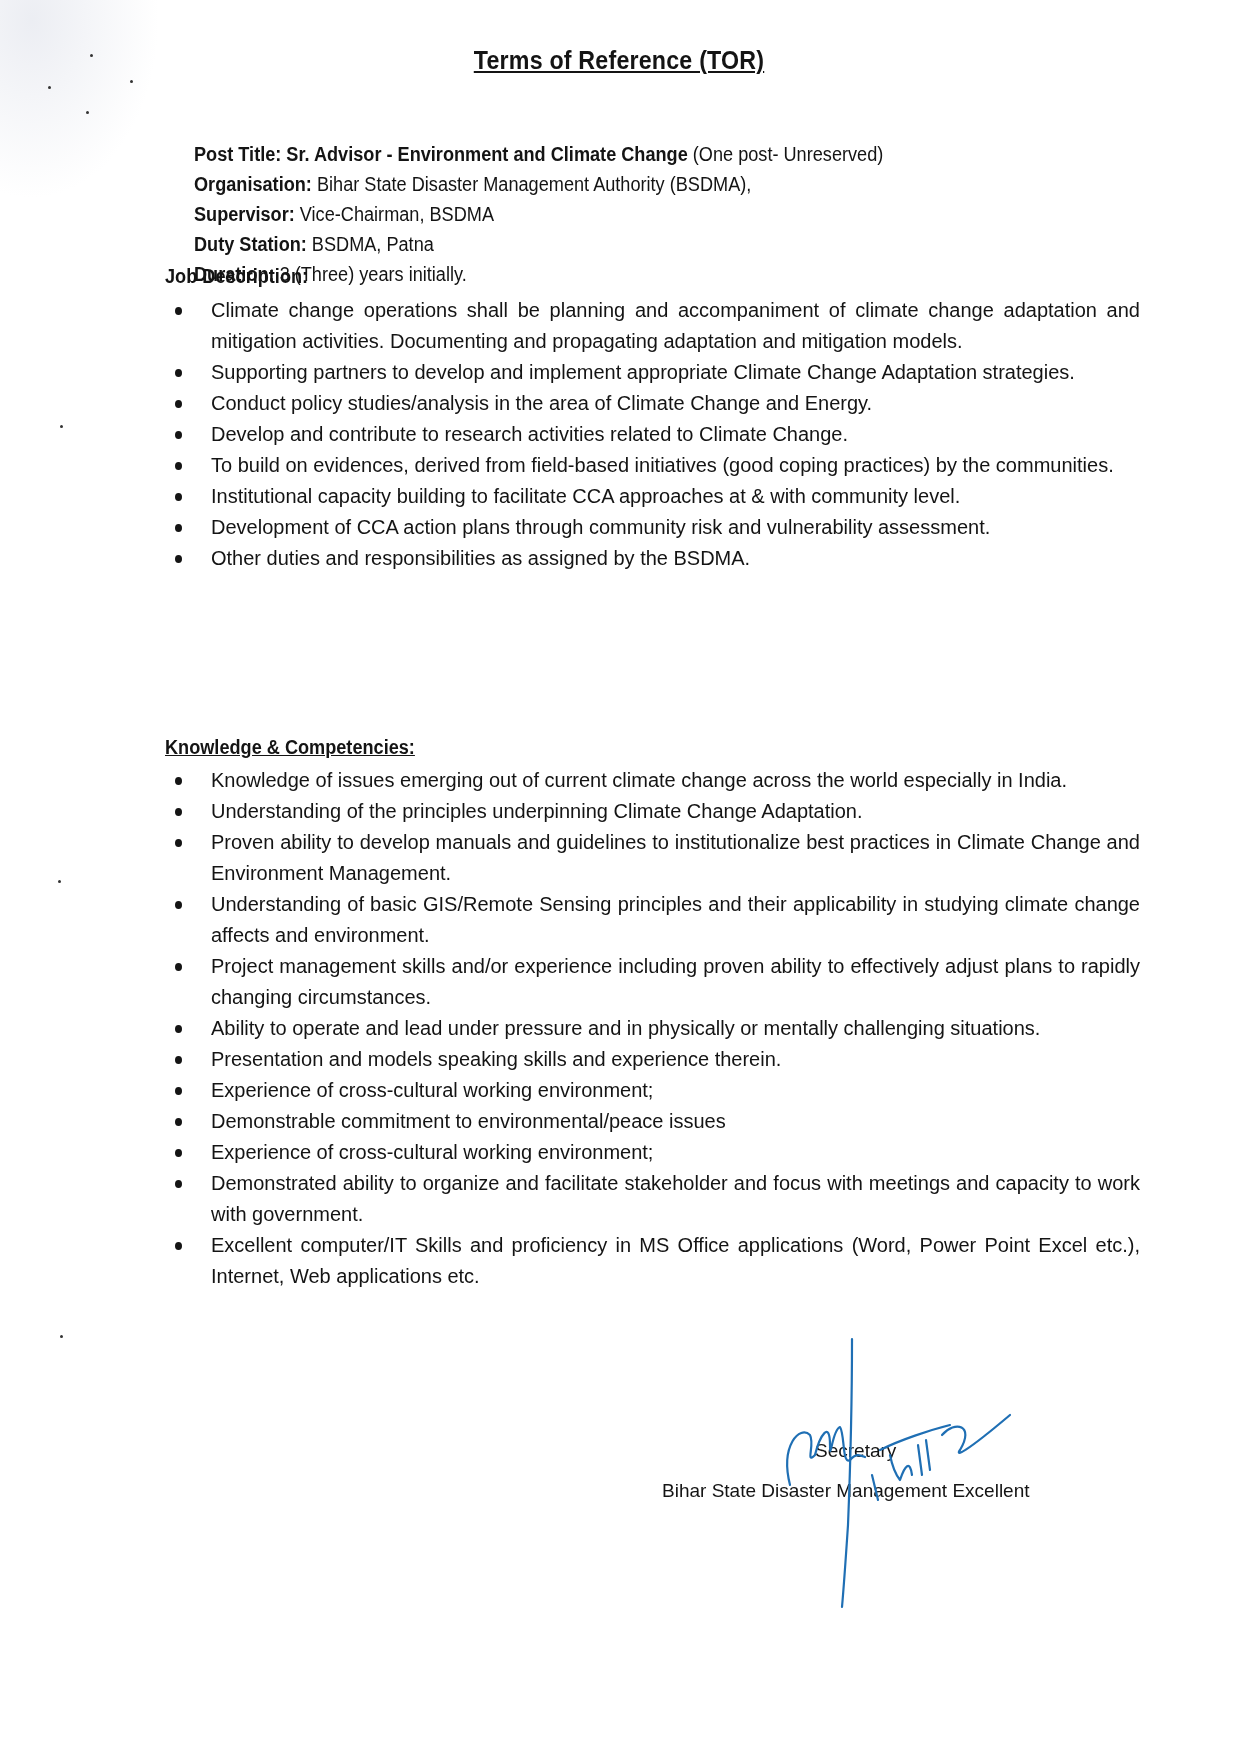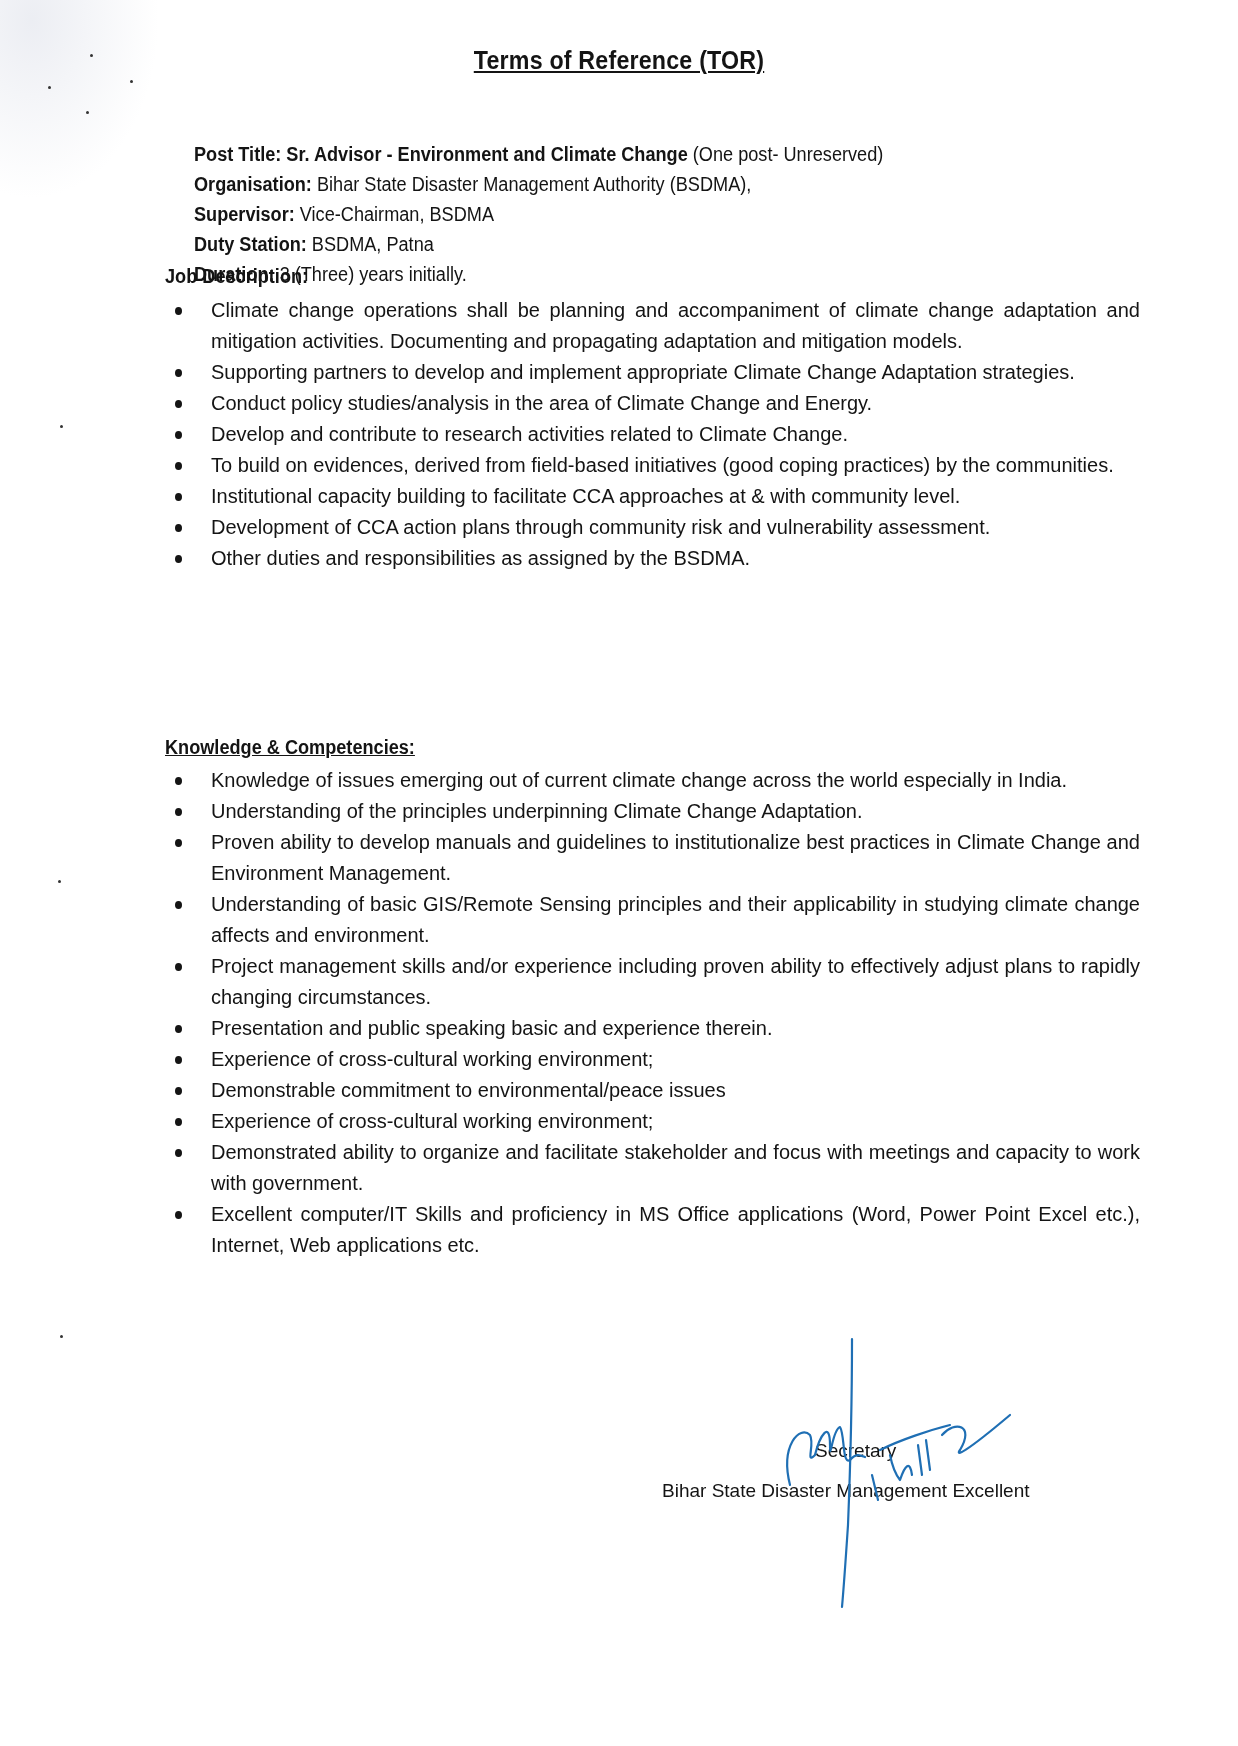--- a/index.html
+++ b/index.html
@@ -84,21 +84,22 @@
     <li>Other duties and responsibilities as assigned by the BSDMA.</li>
   </ul>
 
 <div class="section-head ul" id="knowledge-head" style="top:736px;">Knowledge &amp; Competencies:</div>
 <ul class="bullets" id="knowledge-list" style="top:765px;">
     <li>Knowledge of issues emerging out of current climate change across the world especially in India.</li>
     <li>Understanding of the principles underpinning Climate Change Adaptation.</li>
     <li>Proven ability to develop manuals and guidelines to institutionalize best practices in Climate Change and Environment Management.</li>
     <li>Understanding of basic GIS/Remote Sensing principles and their applicability in studying climate change affects and environment.</li>
     <li>Project management skills and/or experience including proven ability to effectively adjust plans to rapidly changing circumstances.</li>
-    <li> Presentation and public speaking basic and experience therein.</li>
+    <li>Ability to operate and lead under pressure and in physically or mentally challenging situations.</li>
+    <li> Presentation and models speaking skills and experience therein.</li>
     <li>Experience of cross-cultural working environment;</li>
     <li>Demonstrable commitment to environmental/peace issues</li>
     <li>Experience of cross-cultural working environment;</li>
     <li>Demonstrated ability to organize and facilitate stakeholder and focus with meetings and capacity to work with government.</li>
     <li>Excellent computer/IT Skills and proficiency in MS Office applications (Word, Power Point Excel etc.), Internet, Web applications etc.</li>
   </ul>
 
 <div class="sig-block">
   <div class="sig-title">Secretary</div>
   <div class="sig-org">Bihar State Disaster Management Excellent</div>

